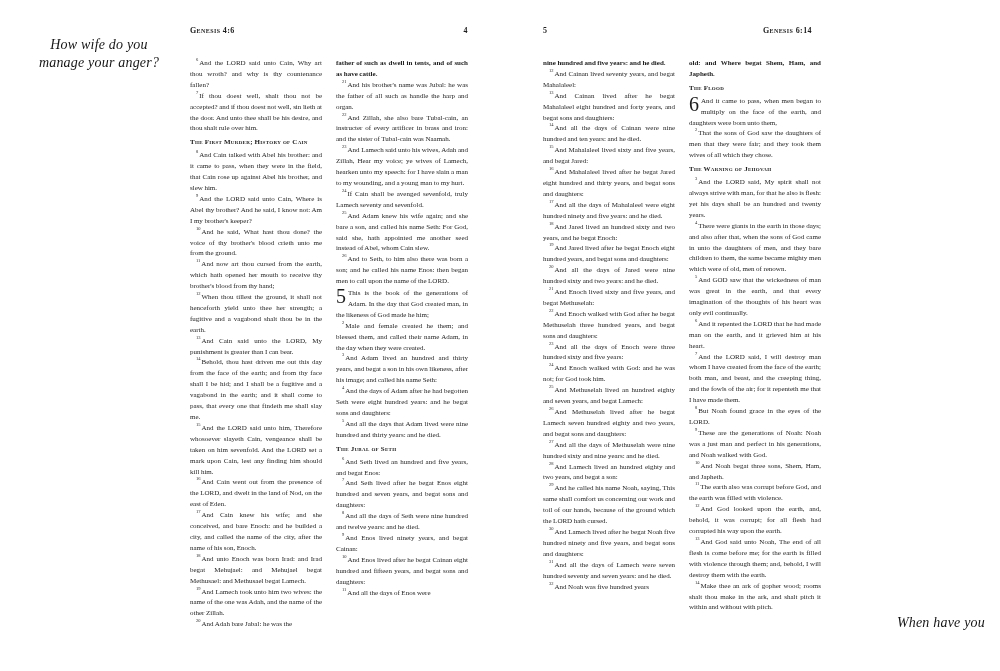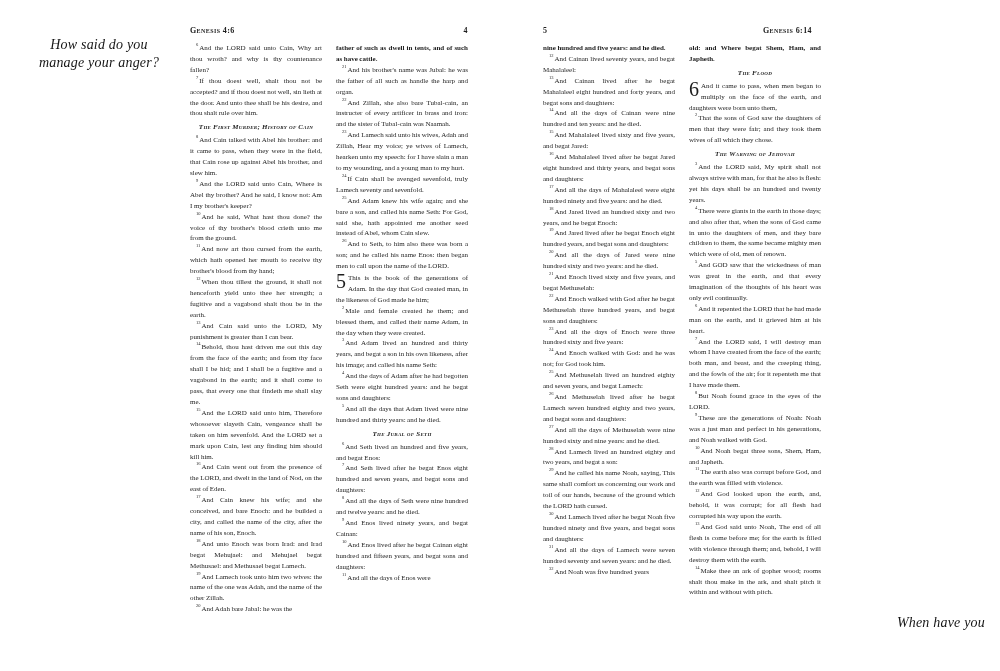--- a/index.html
+++ b/index.html
@@ -7,36 +7,36 @@
     width:1000px;height:671px;position:relative;overflow:hidden;
     background:var(--bg,#ffffff);
     font-family:"Liberation Serif","DejaVu Serif",serif;
   }
   .spread{position:absolute;inset:0;}
   
   .page{position:absolute;top:26px;width:278px;filter:blur(0.3px);}
   .page-head{
     display:flex;justify-content:space-between;align-items:baseline;
     font-size:8px;font-weight:bold;font-variant:small-caps;letter-spacing:.4px;
-    color:var(--ink,#1d1d1d);margin-bottom:7px;height:10px;font-family:Liberation Serif, serif;
+    color:var(--ink,#1d1d1d);margin-bottom:22px;height:10px;font-family:Liberation Serif, serif;
   }
   .page-head .pnum{font-variant:normal;font-weight:bold;font-size:8px;}
   .cols{display:flex;gap:14px;}
   .col{
     width:132px;height:600px;overflow:hidden;
     text-align:justify;text-justify:inter-word;
     font-size:7px;line-height:10.9px;color:var(--ink,#1d1d1d);
     word-spacing:-0.2px;
   }
   .blk{margin:0;text-indent:6px;}
   .blk.cont{text-indent:0;font-weight:bold;}
   .blk.chap{text-indent:0;margin-top:1px;}
   .blk.head{
-    text-indent:0;text-align:center;font-weight:bold;font-variant:small-caps;
-    letter-spacing:.3px;margin:3px 0 2px 0;font-style:italic;
+    text-indent:0;text-align:left;font-weight:bold;font-variant:small-caps;
+    letter-spacing:.3px;margin:3px 0 2px 0;
   }
   .col sup{font-size:4.5px;line-height:0;vertical-align:4px;margin-right:1px;}
   .dropcap{
     float:left;font-size:20px;line-height:17.5px;padding-right:2px;
     font-weight:400;
   }
   
   .margin-note{
     position:absolute;font-style:italic;color:var(--note-ink,#161616);
     font-size:14px;line-height:18px;letter-spacing:.2px;
@@ -44,21 +44,21 @@
   }
   .margin-note.left{left:24px;top:36px;width:150px;text-align:center;}
   .margin-note.right{left:829px;top:614px;width:156px;text-align:right;}
 </style>
 </head>
 <body style="--bg: #ffffff; --ink: #1d1d1d; --note-ink: #161616;">
 
 <div class="spread">
 
   <div class="margin-note left">
-      <div>How said do you</div>
+      <div>How wife do you</div>
       <div>manage your anger?</div>
     </div>
 
   <div class="page" style="left:190px">
     <div class="page-head">
       <span>Genesis 4:6</span>
       <span class="pnum">4</span>
     </div>
     <div class="cols">
       <div class="col">

